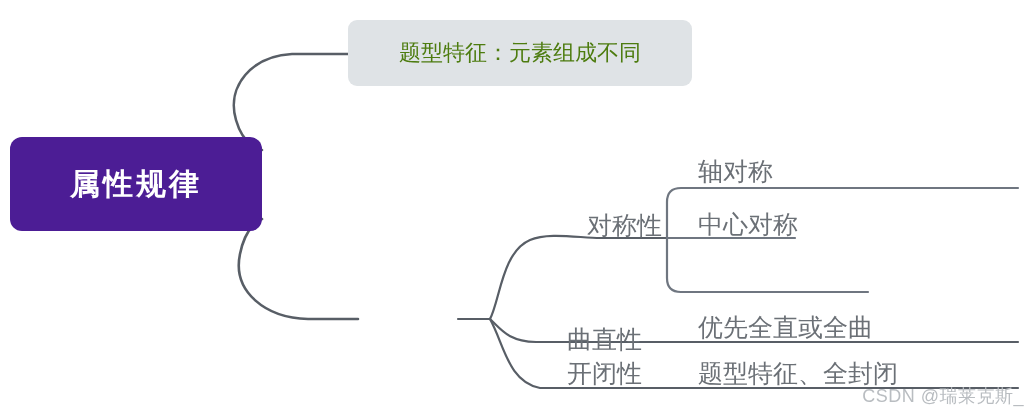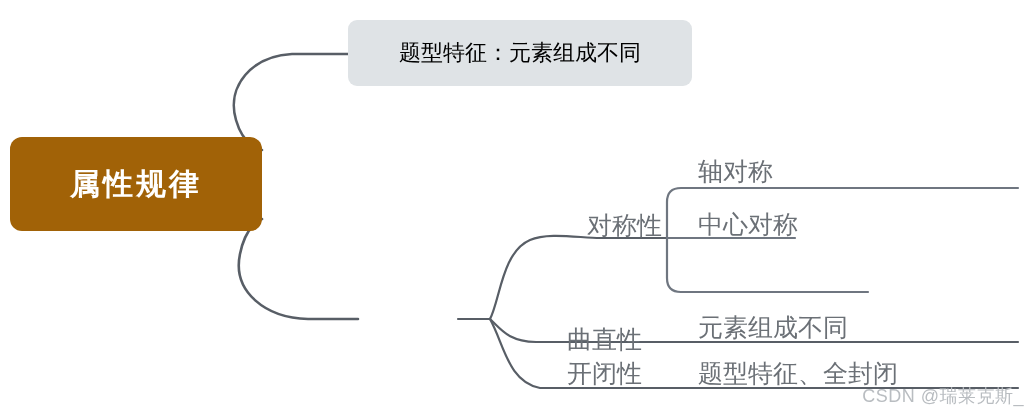--- a/index.html
+++ b/index.html
@@ -31,31 +31,31 @@
     display: flex;
     align-items: center;
     justify-content: center;
     white-space: nowrap;
   }
   .node-root {
     left: 10px;
     top: 137px;
     width: 252px;
     height: 94px;
-    background: #a16207;
+    background: #4c1d95;
     border-radius: 12px;
     color: #ffffff;
     font-size: 30px;
     font-weight: bold;
     letter-spacing: 3px;
   }
   .node-box {
     background: #dfe3e6;
     border-radius: 9px;
-    color: #000000;
+    color: #4d7c0f;
     font-size: 22px;
   }
   .node-topic {
     left: 348px;
     top: 20px;
     width: 344px;
     height: 66px;
   }
   .node-kaodian {
     left: 358px;
@@ -127,21 +127,21 @@
   <div class="leaf" style="left:567px; top:213px;margin-left:20px;">对称性</div>
 
   <div class="leaf" style="left:698px; top:159px;">轴对称</div>
 
 
   <div class="leaf" style="left:698px; top:212px;">中心对称</div>
 
 
   <div class="leaf" style="left:567px; top:327px;">曲直性</div>
 
-  <div class="leaf" style="left:698px; top:315px;">元素组成不同</div>
+  <div class="leaf" style="left:698px; top:315px;">优先全直或全曲</div>
 
   <div class="leaf" style="left:567px; top:361px;">开闭性</div>
 
   <div class="leaf" style="left:698px; top:361px;">题型特征、全封闭</div>
 
   <div class="watermark">CSDN @瑞莱克斯_</div>
 
 </div>
 
 </body></html>

